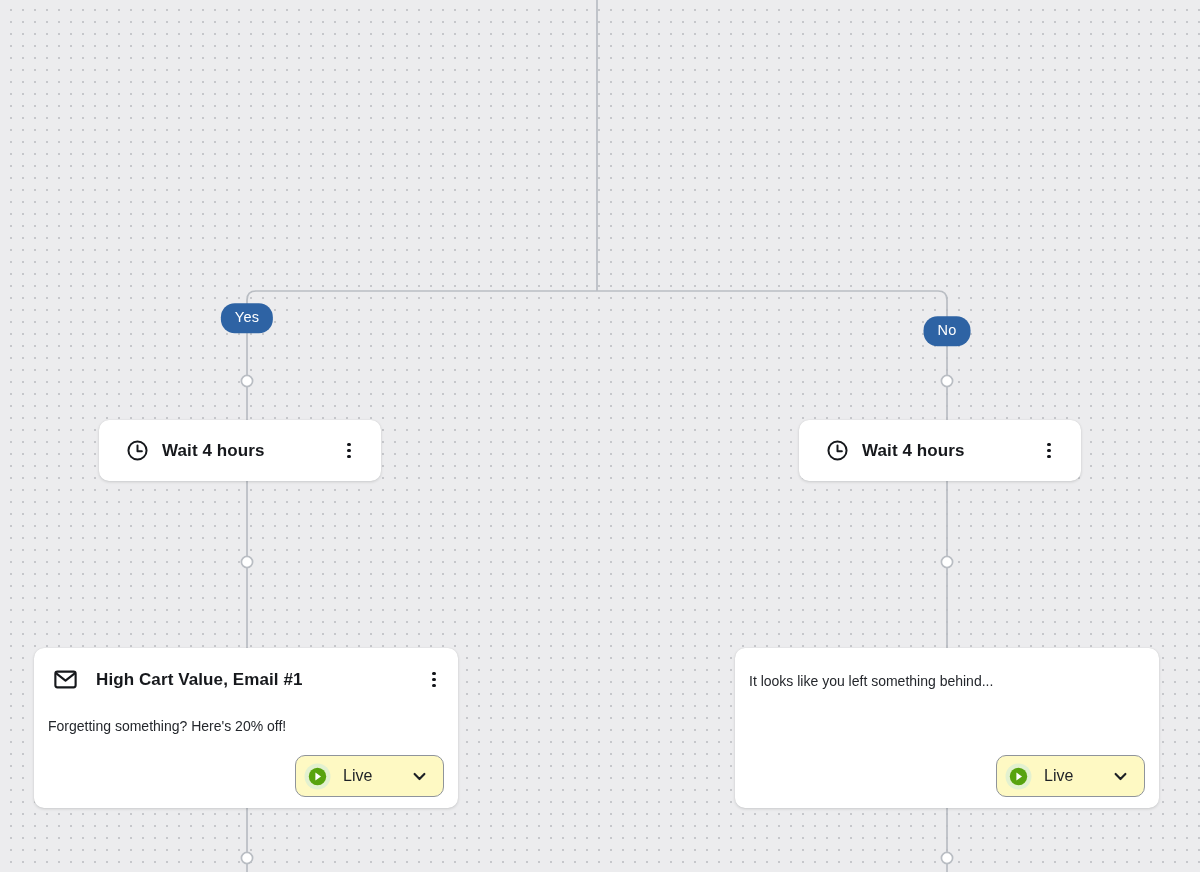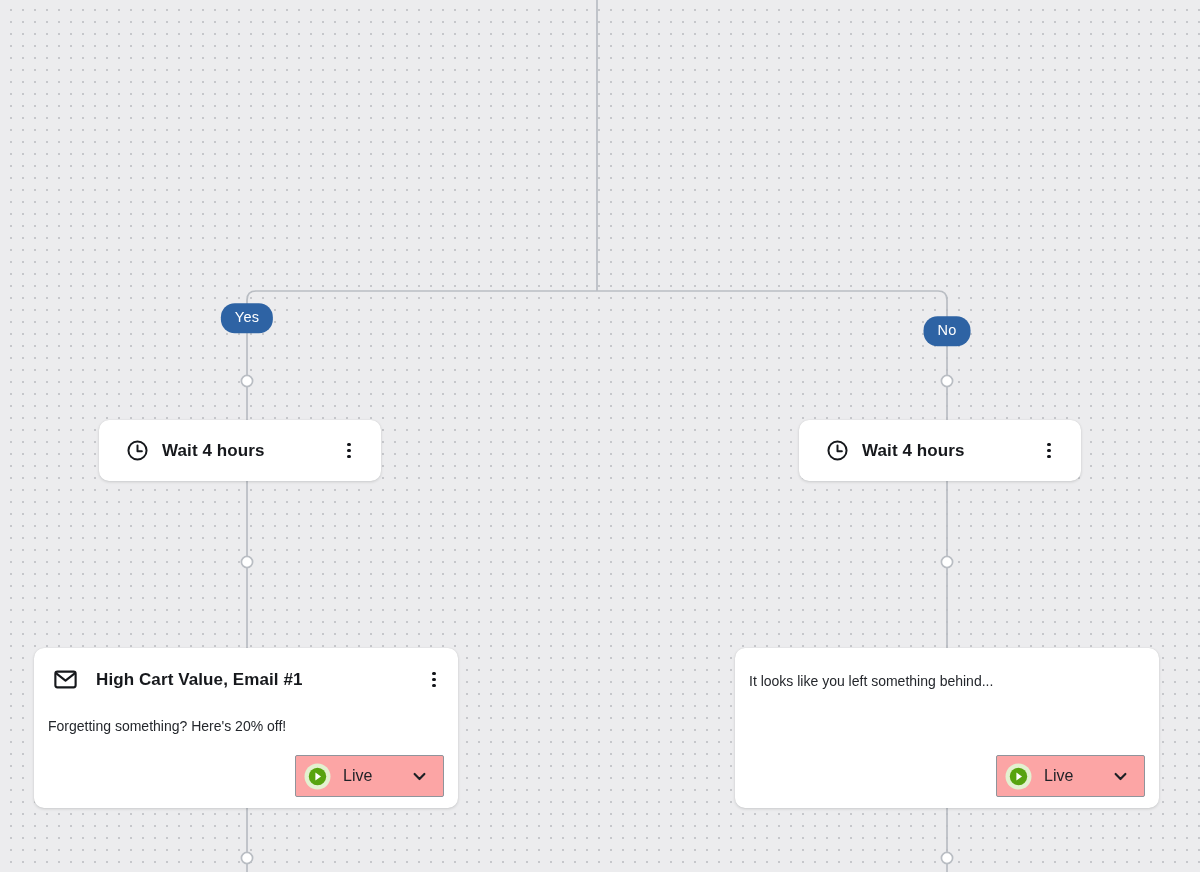--- a/index.html
+++ b/index.html
@@ -36,22 +36,22 @@
   .wait-left{left:99px;top:420px;}
   .wait-right{left:799px;top:420px;}
   
   .email{width:424px;height:160px;}
   .email-left{left:34px;top:648px;}
   .email-right{left:735px;top:648px;}
   .email .node-header{padding:18px 16px 0 18px;gap:17px;}
   .email .node-subject{margin:21px 18px 0 14px;font-size:14px;line-height:24px;color:var(--body-text);
                        white-space:nowrap;overflow:hidden;text-overflow:ellipsis;}
   .status-btn{
-    position:absolute;right:14px;bottom:11px;width:149px;height:42px;background:#fca5a5;
-    border:1px solid var(--button-border);border-radius:2px;display:flex;align-items:center;
+    position:absolute;right:14px;bottom:11px;width:149px;height:42px;background:#fef9c3;
+    border:1px solid var(--button-border);border-radius:10px;display:flex;align-items:center;
     padding:0 15px 0 8px;cursor:pointer;font-family:inherit;
   }
   .status-label{margin-left:12px;font-size:16px;color:#1e2126;}
   .chev{margin-left:auto;display:inline-flex;}
   
   .pill{
     position:absolute;z-index:3;transform:translate(-50%,-50%);background:var(--branch-pill-bg);
     color:var(--branch-pill-text);font-size:14.5px;line-height:1;padding:7px 14px 8px;
     border-radius:14px;letter-spacing:.2px;
   }

